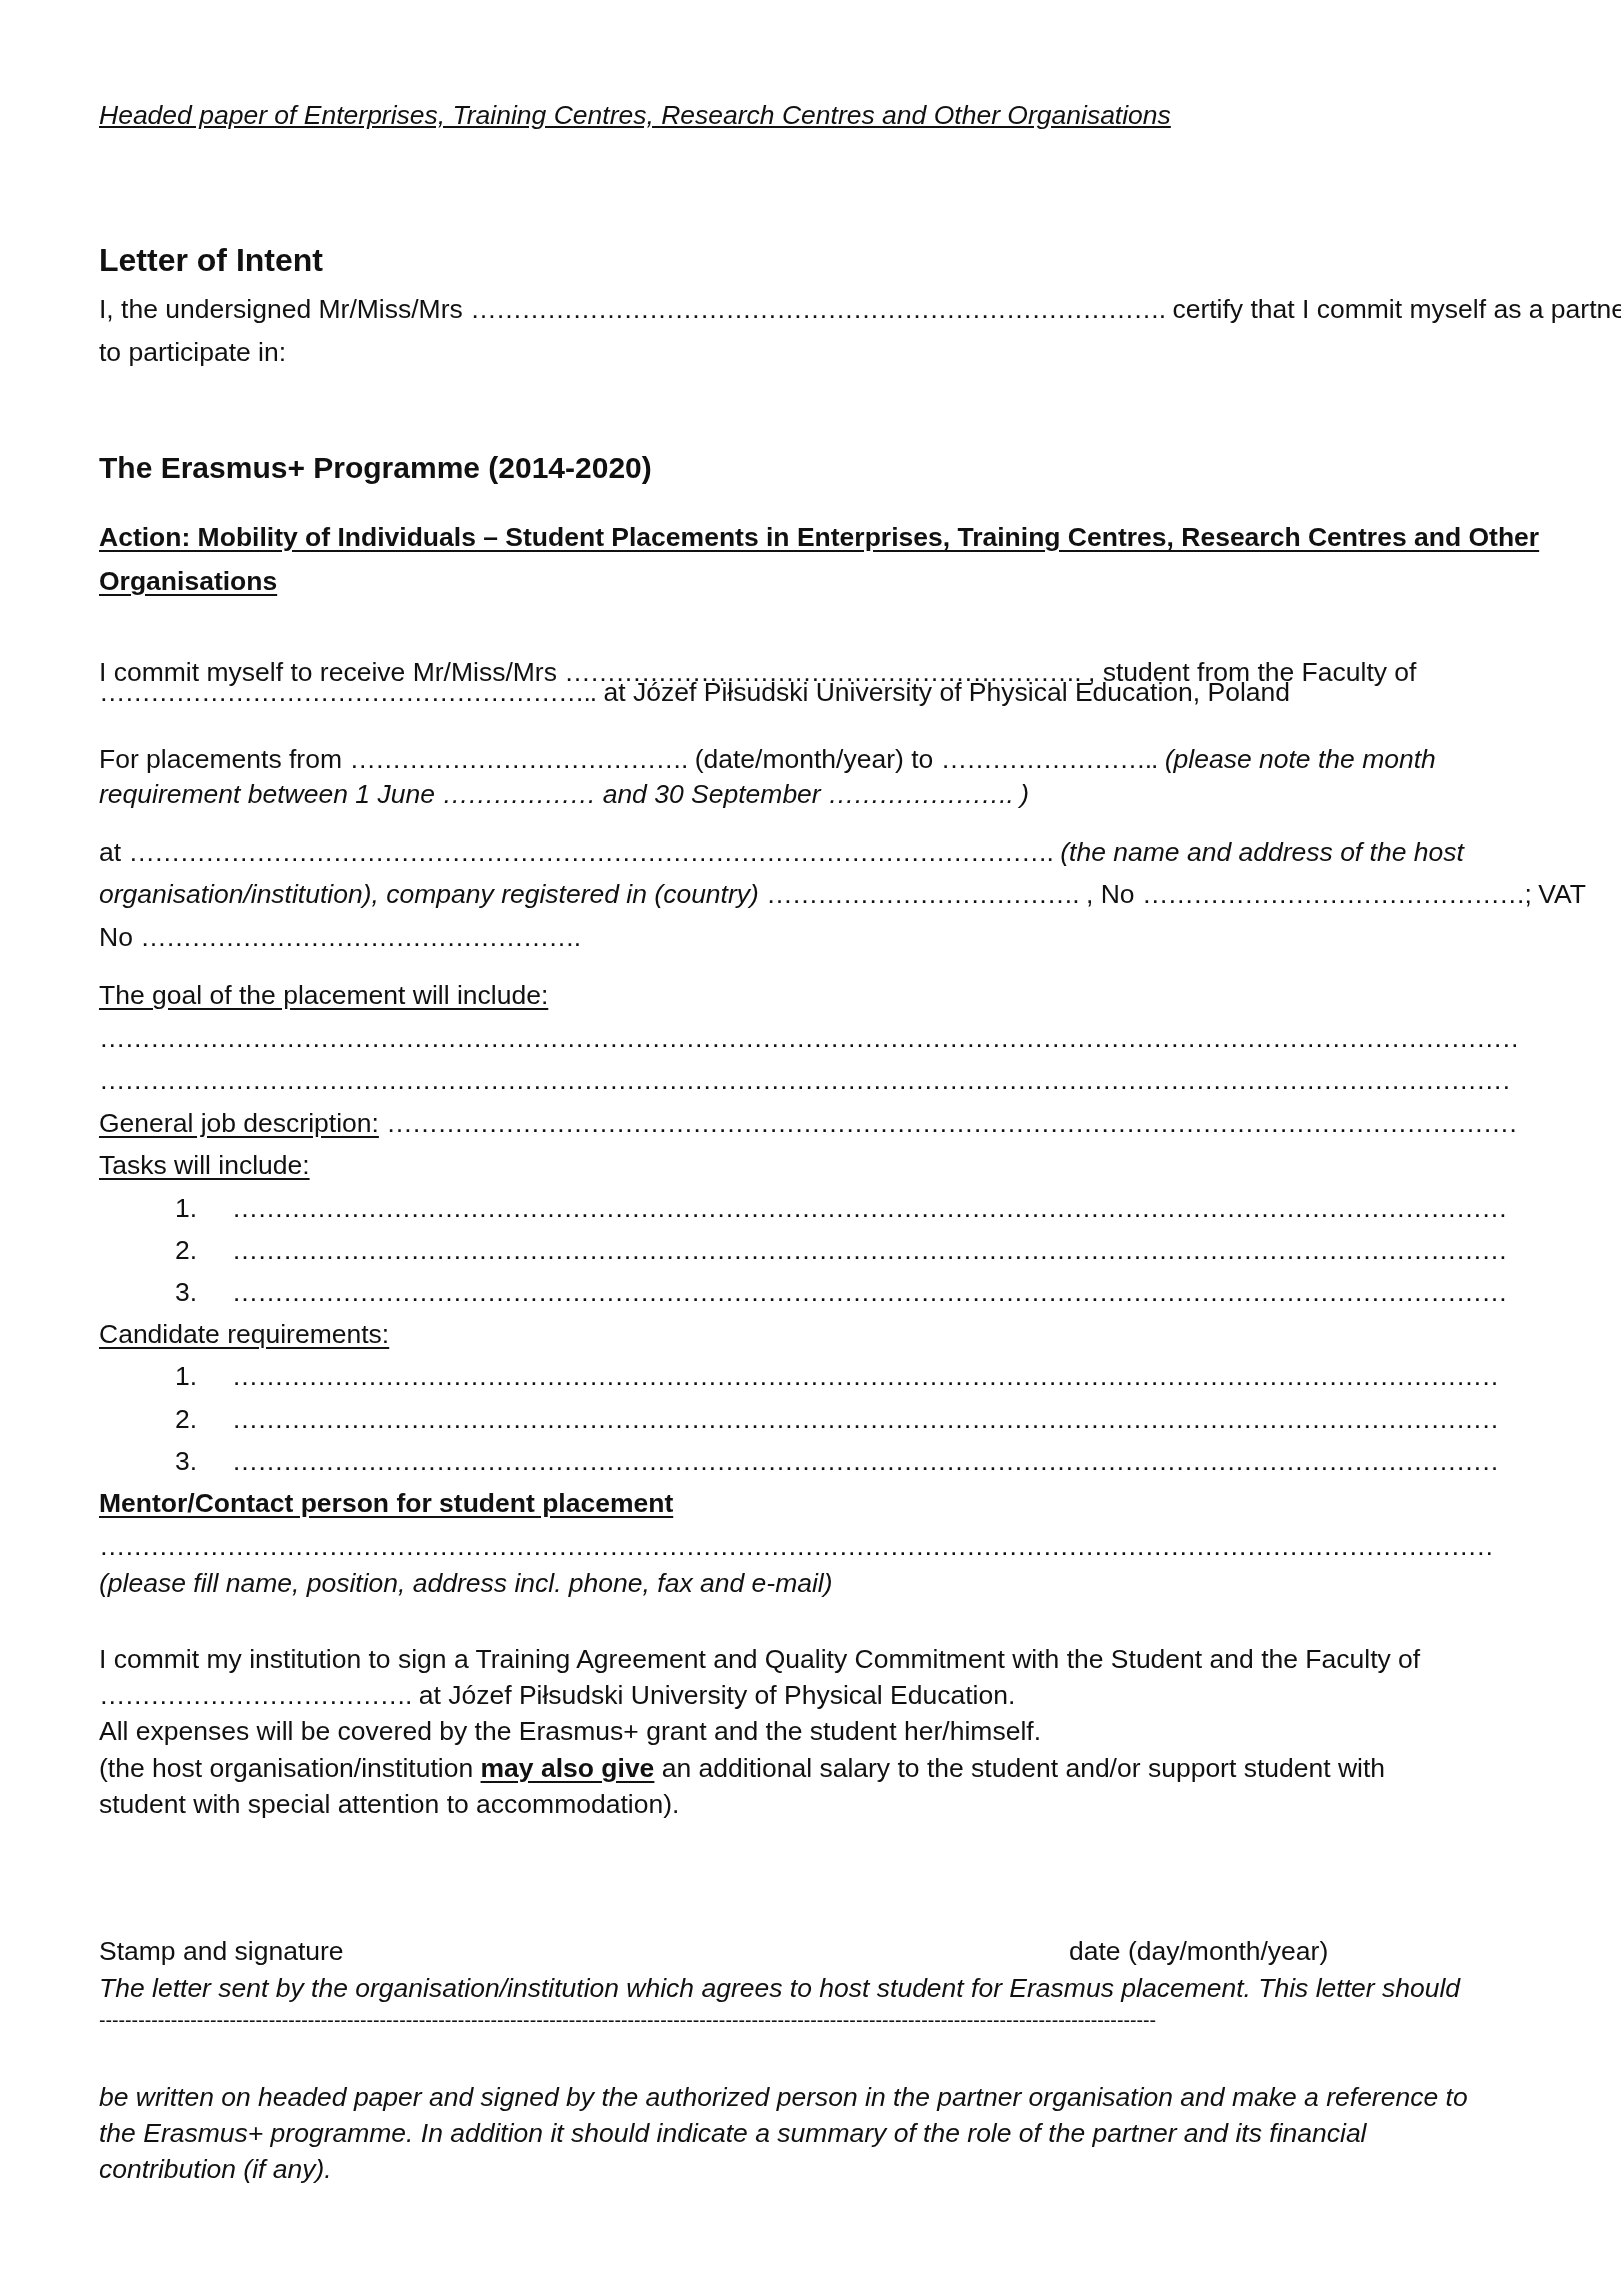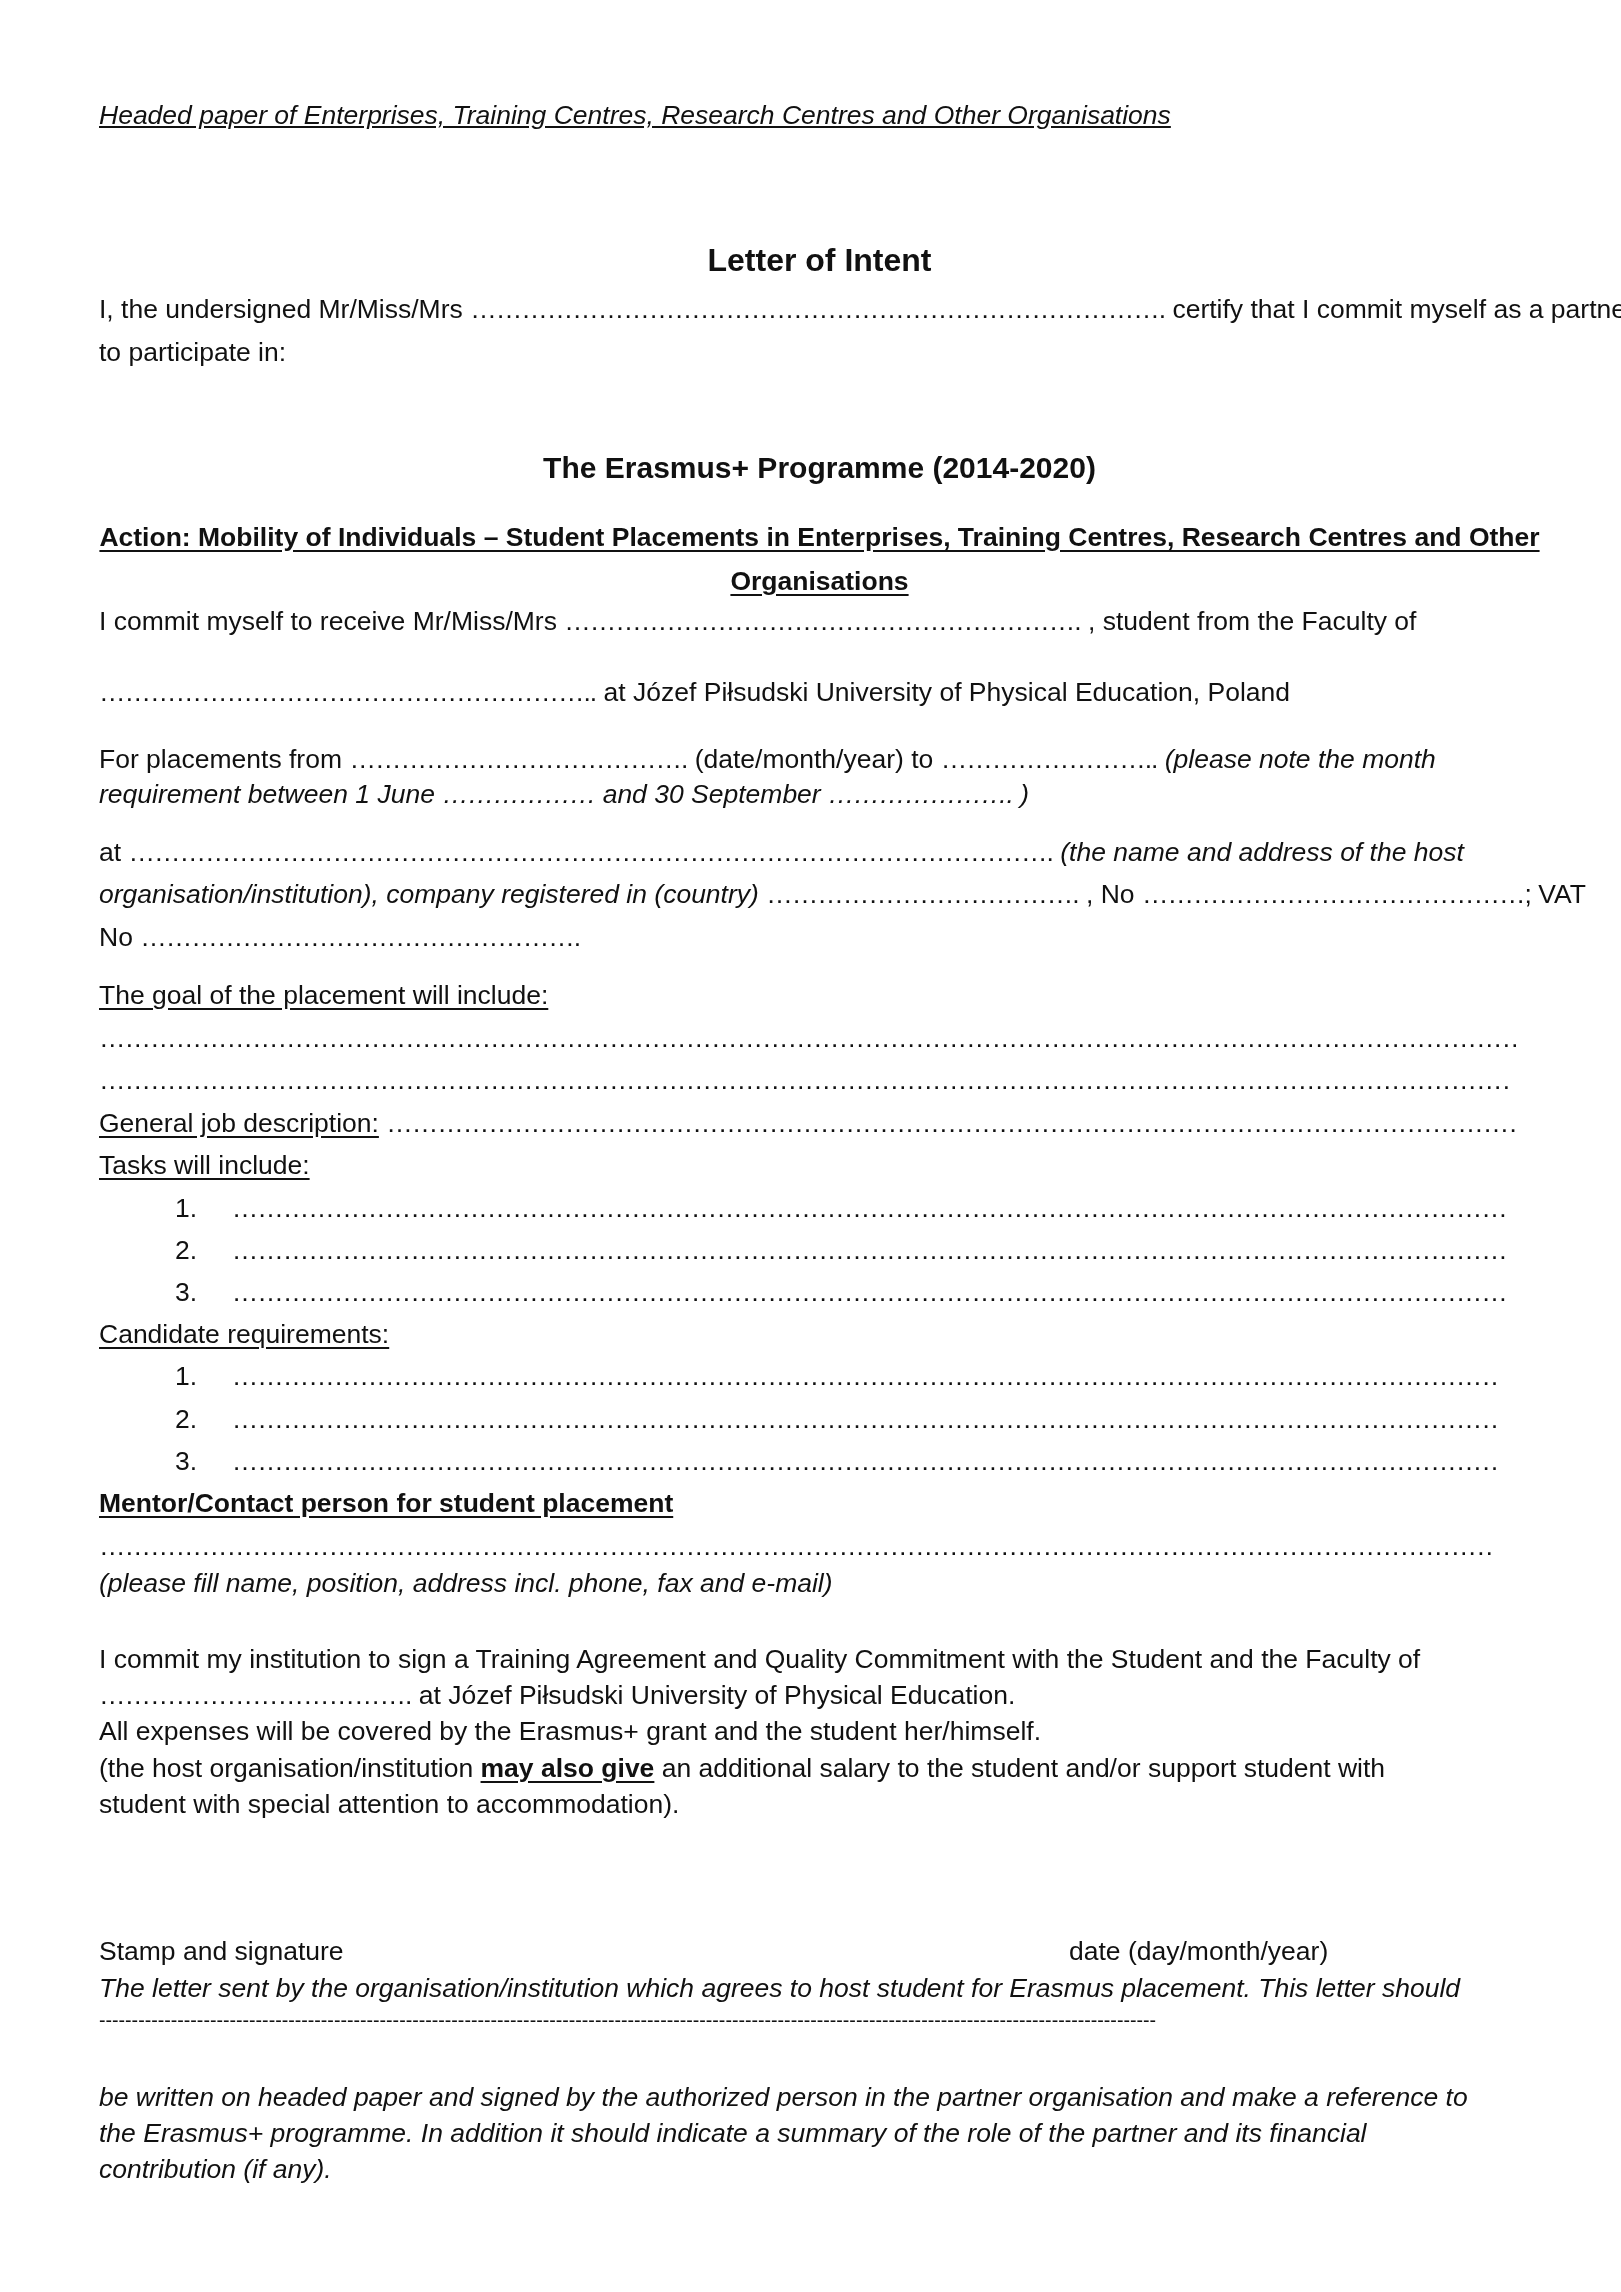--- a/index.html
+++ b/index.html
@@ -3,21 +3,21 @@
 <meta charset="utf-8">
 <style>
   html, body { margin:0; padding:0; background:#ffffff; }
   body { width:1621px; height:2293px; position:relative; overflow:hidden;
          font-family:"Liberation Sans", sans-serif; color:#111; font-size:26.5px; }
   .page { position:absolute; left:99px; top:0; width:1441px; }
   .abs { position:absolute; left:0; white-space:nowrap; }
   .i { font-style:italic; }
   .b { font-weight:bold; }
   .u { text-decoration:underline; text-underline-offset:3.9px; }
-  .center { width:1441px; text-align:center; }
+  .center { width:1441px; }
   .dots { letter-spacing:-1px; }
   .num { display:inline-block; width:98px; text-align:right; padding-right:0; }
   .lead { display:inline-block; width:1274px; overflow:hidden; white-space:nowrap; vertical-align:bottom; }
 </style>
 </head>
 <body>
 
 <div class="page">
 
   <div class="abs i" style="top:100px;text-decoration:underline;">Headed paper of Enterprises, Training Centres, Research Centres and Other Organisations</div>
@@ -29,21 +29,21 @@
     <span class="dots">……………………………………………………………………….</span>
     <span>certify that I commit myself as a partner</span>
   </div>
   <div class="abs" style="top:337px;">to participate in:</div>
 
   <div class="abs b center" style="top:451px; font-size:30px;">The Erasmus+ Programme (2014-2020)</div>
 
   <div class="abs b u center" style="top:522px;">Action: Mobility of Individuals – Student Placements in Enterprises, Training Centres, Research Centres and Other</div>
   <div class="abs b u center" style="top:566px;">Organisations</div>
 
-  <div class="abs" style="top:606px;text-align:right;">
+  <div class="abs" style="top:657px;text-align:right;">
     <span>I commit myself to receive Mr/Miss/Mrs</span>
     <span class="dots">…………………………………………………….</span>
     <span>, student from the Faculty of</span>
   </div>
   <div class="abs" style="top:677px;">
     <span class="dots">…………………………………………………..</span>
     <span>at Józef Piłsudski University of Physical Education, Poland</span>
   </div>
 
   <div class="abs" style="top:744px;">

